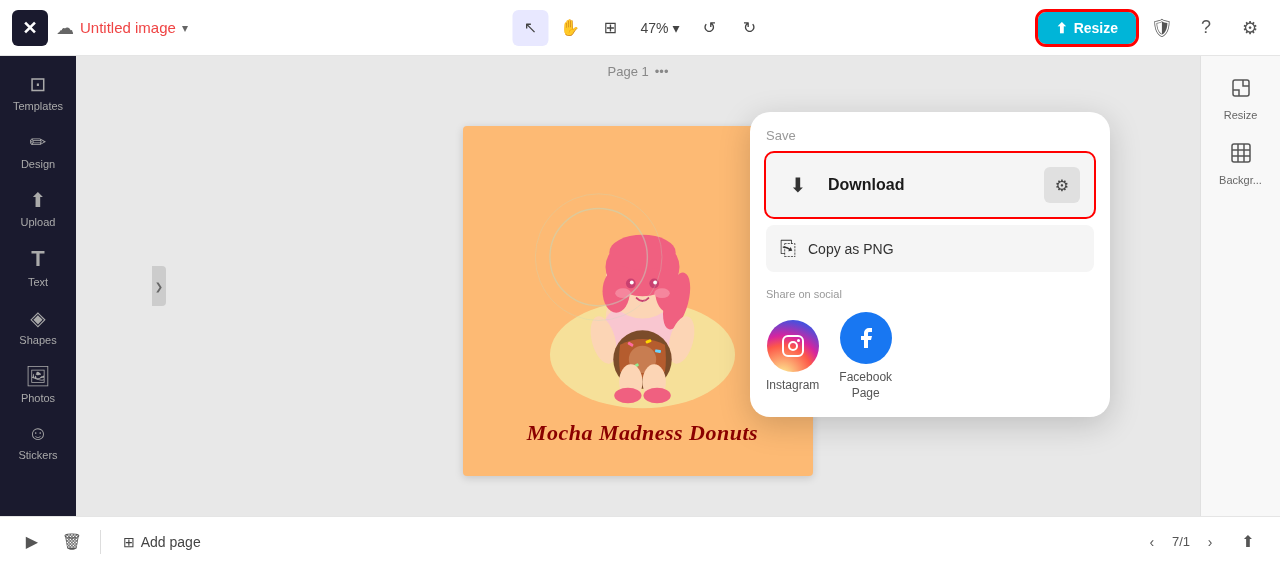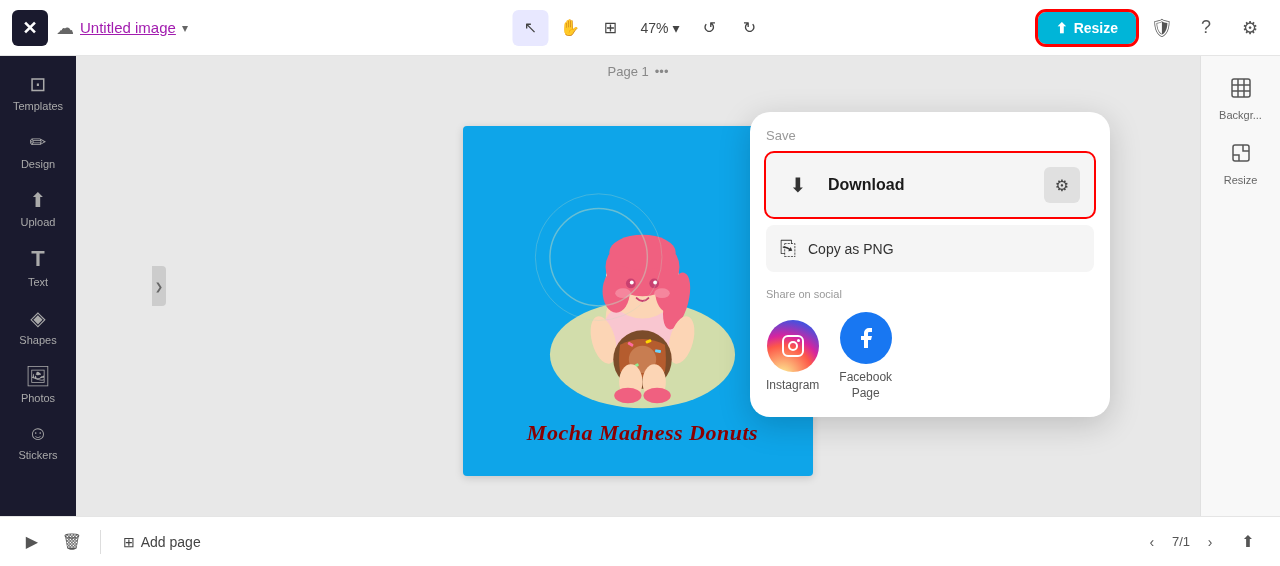--- a/index.html
+++ b/index.html
@@ -23,21 +23,21 @@
       border-radius: 6px;
       display: flex; align-items: center; justify-content: center;
       color: white; font-size: 18px; font-weight: bold;
       flex-shrink: 0;
     }
     .title-area {
       display: flex; align-items: center; gap: 6px;
       cursor: pointer;
     }
     .cloud-icon { font-size: 18px; color: #666; }
-    .title-text { font-size: 15px; color: #a21caf; font-weight: 500; text-decoration: underline; }
+    .title-text { font-size: 15px; color: #ef4444; font-weight: 500; }
     .chevron-icon { font-size: 12px; color: #666; }
 
     .topbar-spacer { flex: 1; }
 
     .toolbar-center {
       display: flex; align-items: center; gap: 4px;
       position: absolute; left: 50%; transform: translateX(-50%);
     }
     .tool-btn {
       width: 36px; height: 36px;
@@ -116,21 +116,21 @@
     .page-label-area {
       position: absolute;
       top: 8px;
       left: 50%;
       transform: translateX(-50%);
       display: flex; align-items: center; gap: 6px;
       color: #888; font-size: 13px; justify-content: flex-end;
     }
     .canvas-card {
       width: 350px; height: 350px;
-      background: #0ea5e9;
+      background: #fdba74;
       border-radius: 4px;
       display: flex; align-items: center; justify-content: center;
       position: relative;
       box-shadow: 0 2px 8px rgba(0,0,0,0.15);
       margin-top: 30px;
       padding-left: 9px;
     }
     .canvas-illustration {
       width: 100%; height: 100%;
       display: flex; align-items: center; justify-content: center;
@@ -493,34 +493,34 @@
         </div>
       </div>
     </div>
 
   </div>
 
   <div class="right-panel">
     <div class="rp-item">
       <span class="rp-icon">
         <svg width="24" height="24" viewBox="0 0 24 24" fill="none" stroke="#555" stroke-width="1.5">
+          <rect x="4" y="4" width="16" height="16" rx="2"></rect>
+          <path d="M14 4v6h6M10 20v-6H4"></path>
+        </svg>
+      </span>
+      <span class="rp-label">Resize</span>
+    </div>
+    <div class="rp-item">
+      <span class="rp-icon">
+        <svg width="24" height="24" viewBox="0 0 24 24" fill="none" stroke="#555" stroke-width="1.5">
           <rect x="3" y="3" width="18" height="18" rx="2"></rect>
           <path d="M3 9h18M3 15h18M9 3v18M15 3v18"></path>
         </svg>
       </span>
       <span class="rp-label">Backgr...</span>
-    </div>
-    <div class="rp-item">
-      <span class="rp-icon">
-        <svg width="24" height="24" viewBox="0 0 24 24" fill="none" stroke="#555" stroke-width="1.5">
-          <rect x="4" y="4" width="16" height="16" rx="2"></rect>
-          <path d="M14 4v6h6M10 20v-6H4"></path>
-        </svg>
-      </span>
-      <span class="rp-label">Resize</span>
     </div>
   </div>
 
 </div>
 
 <div class="bottom-bar">
   <button class="bb-icon-btn">
     <span>▶</span>
   </button>
   <button class="bb-icon-btn">

